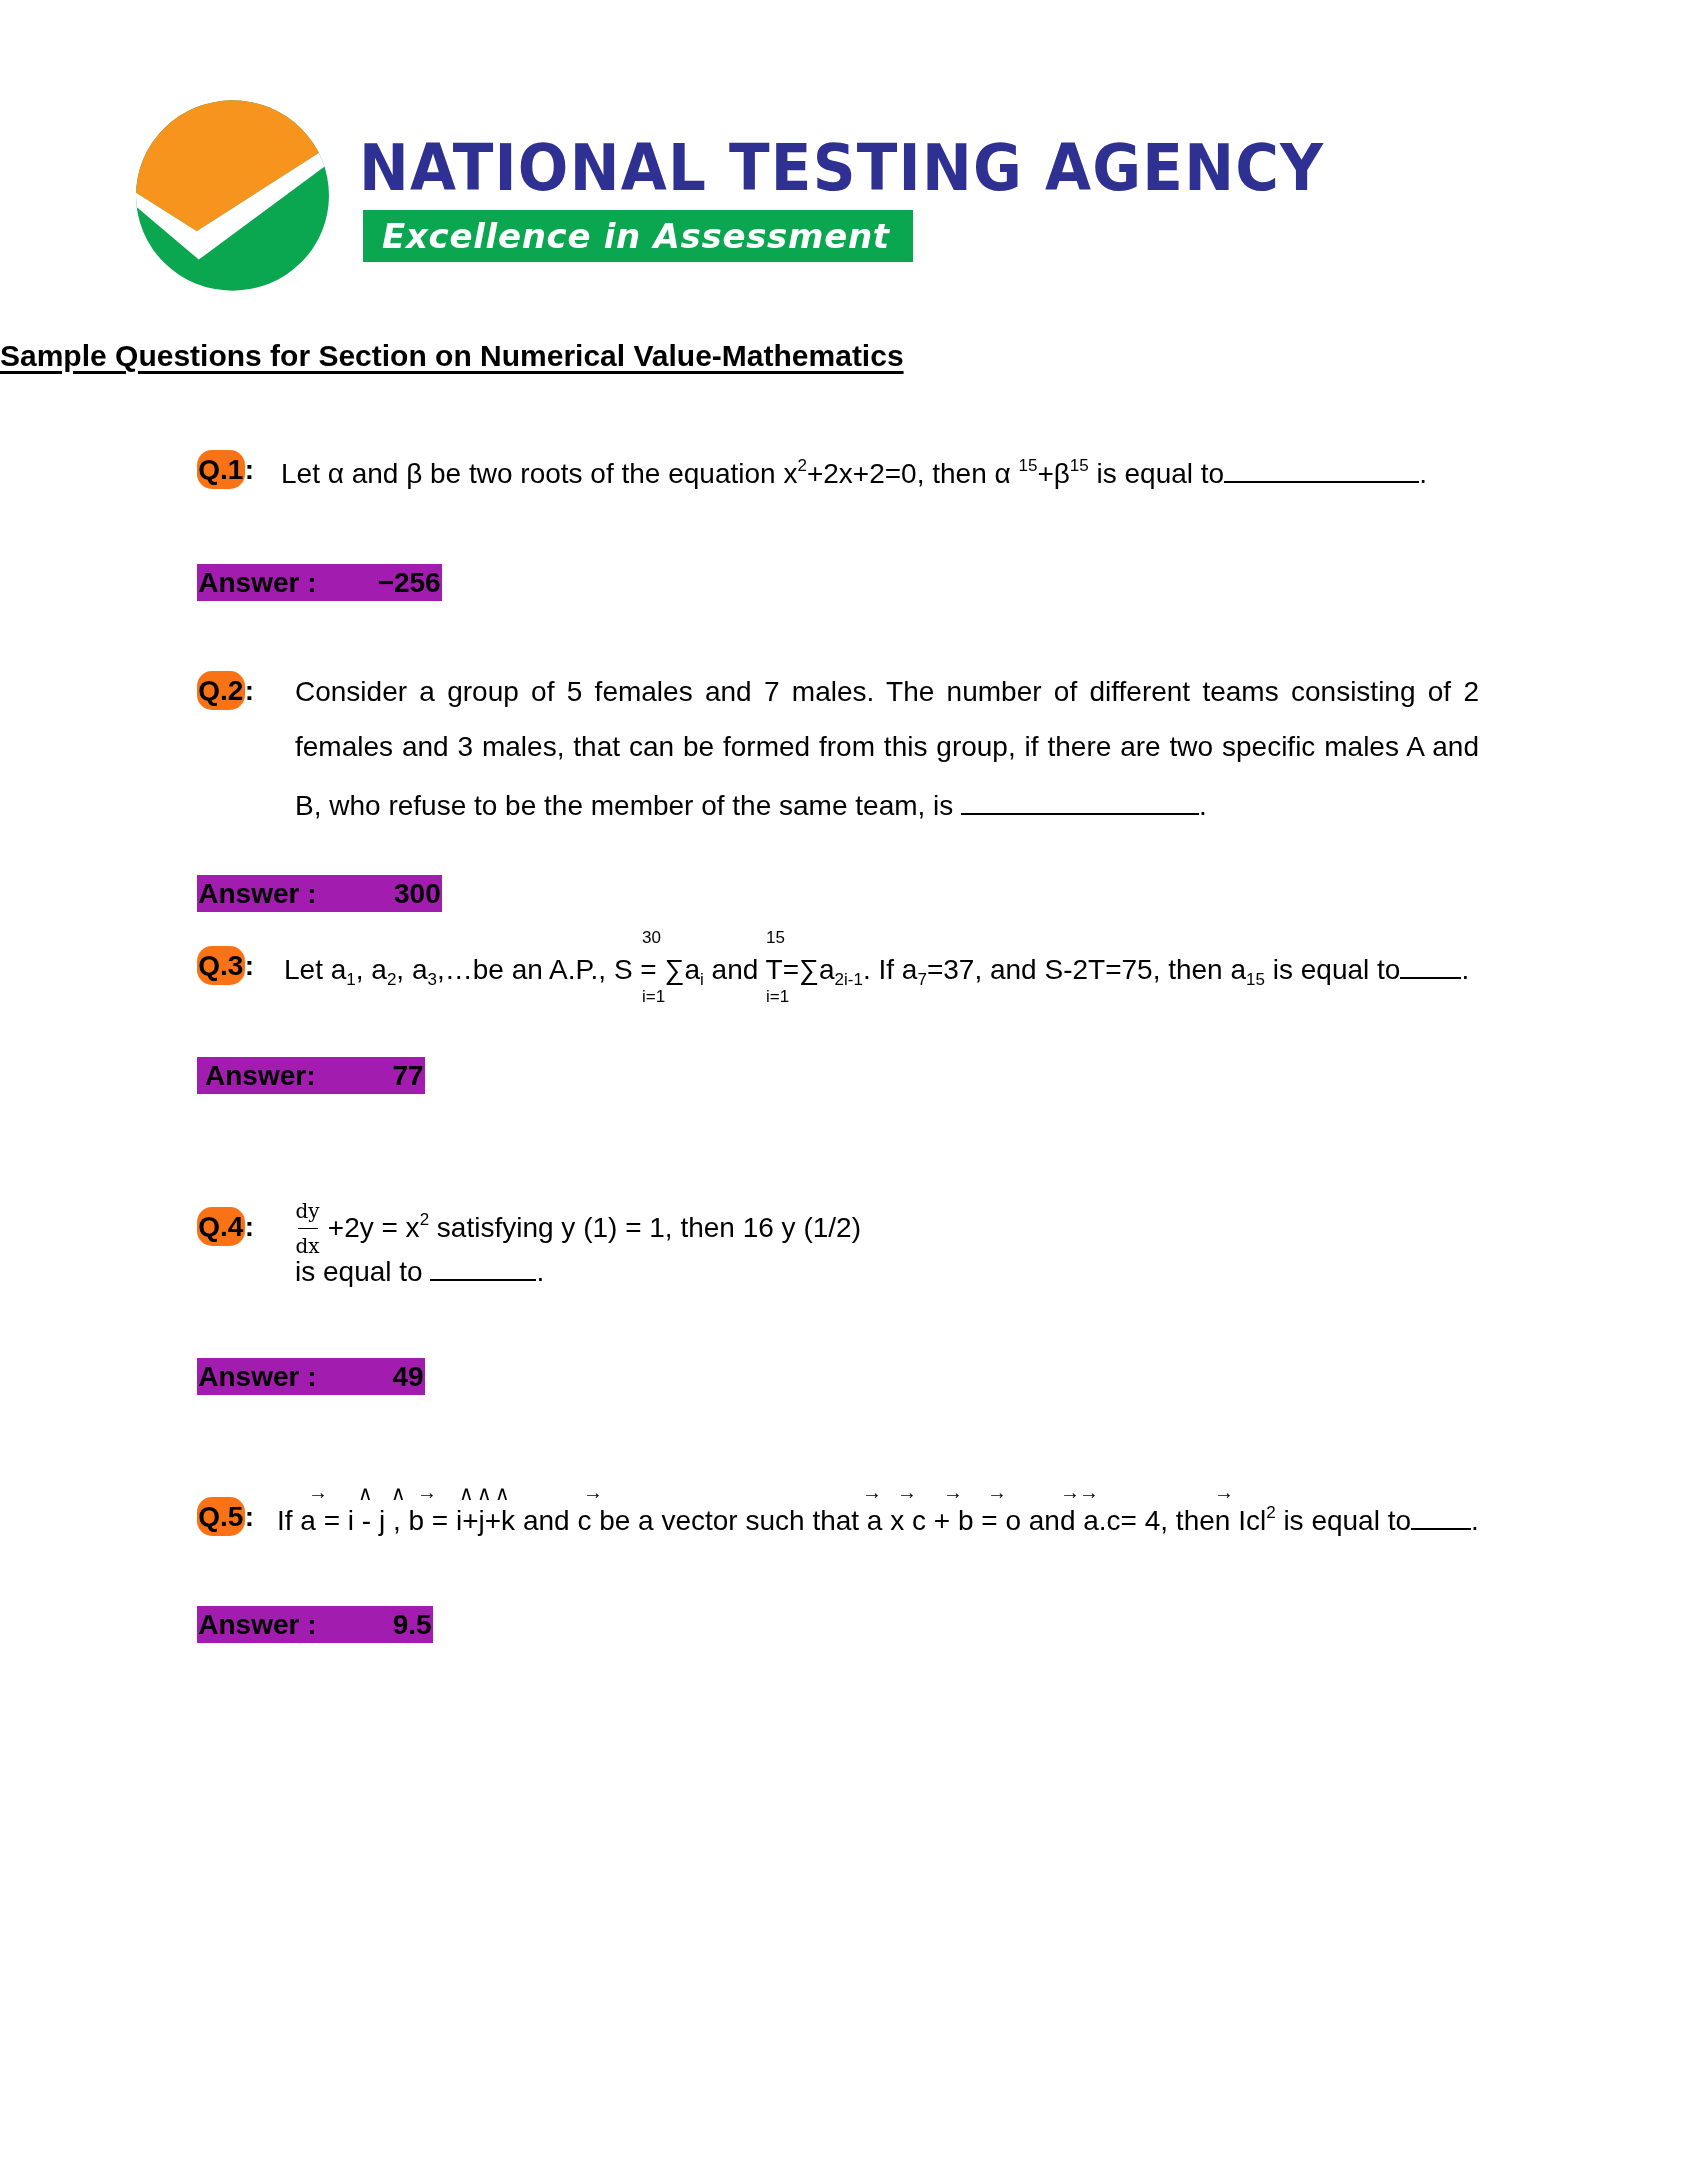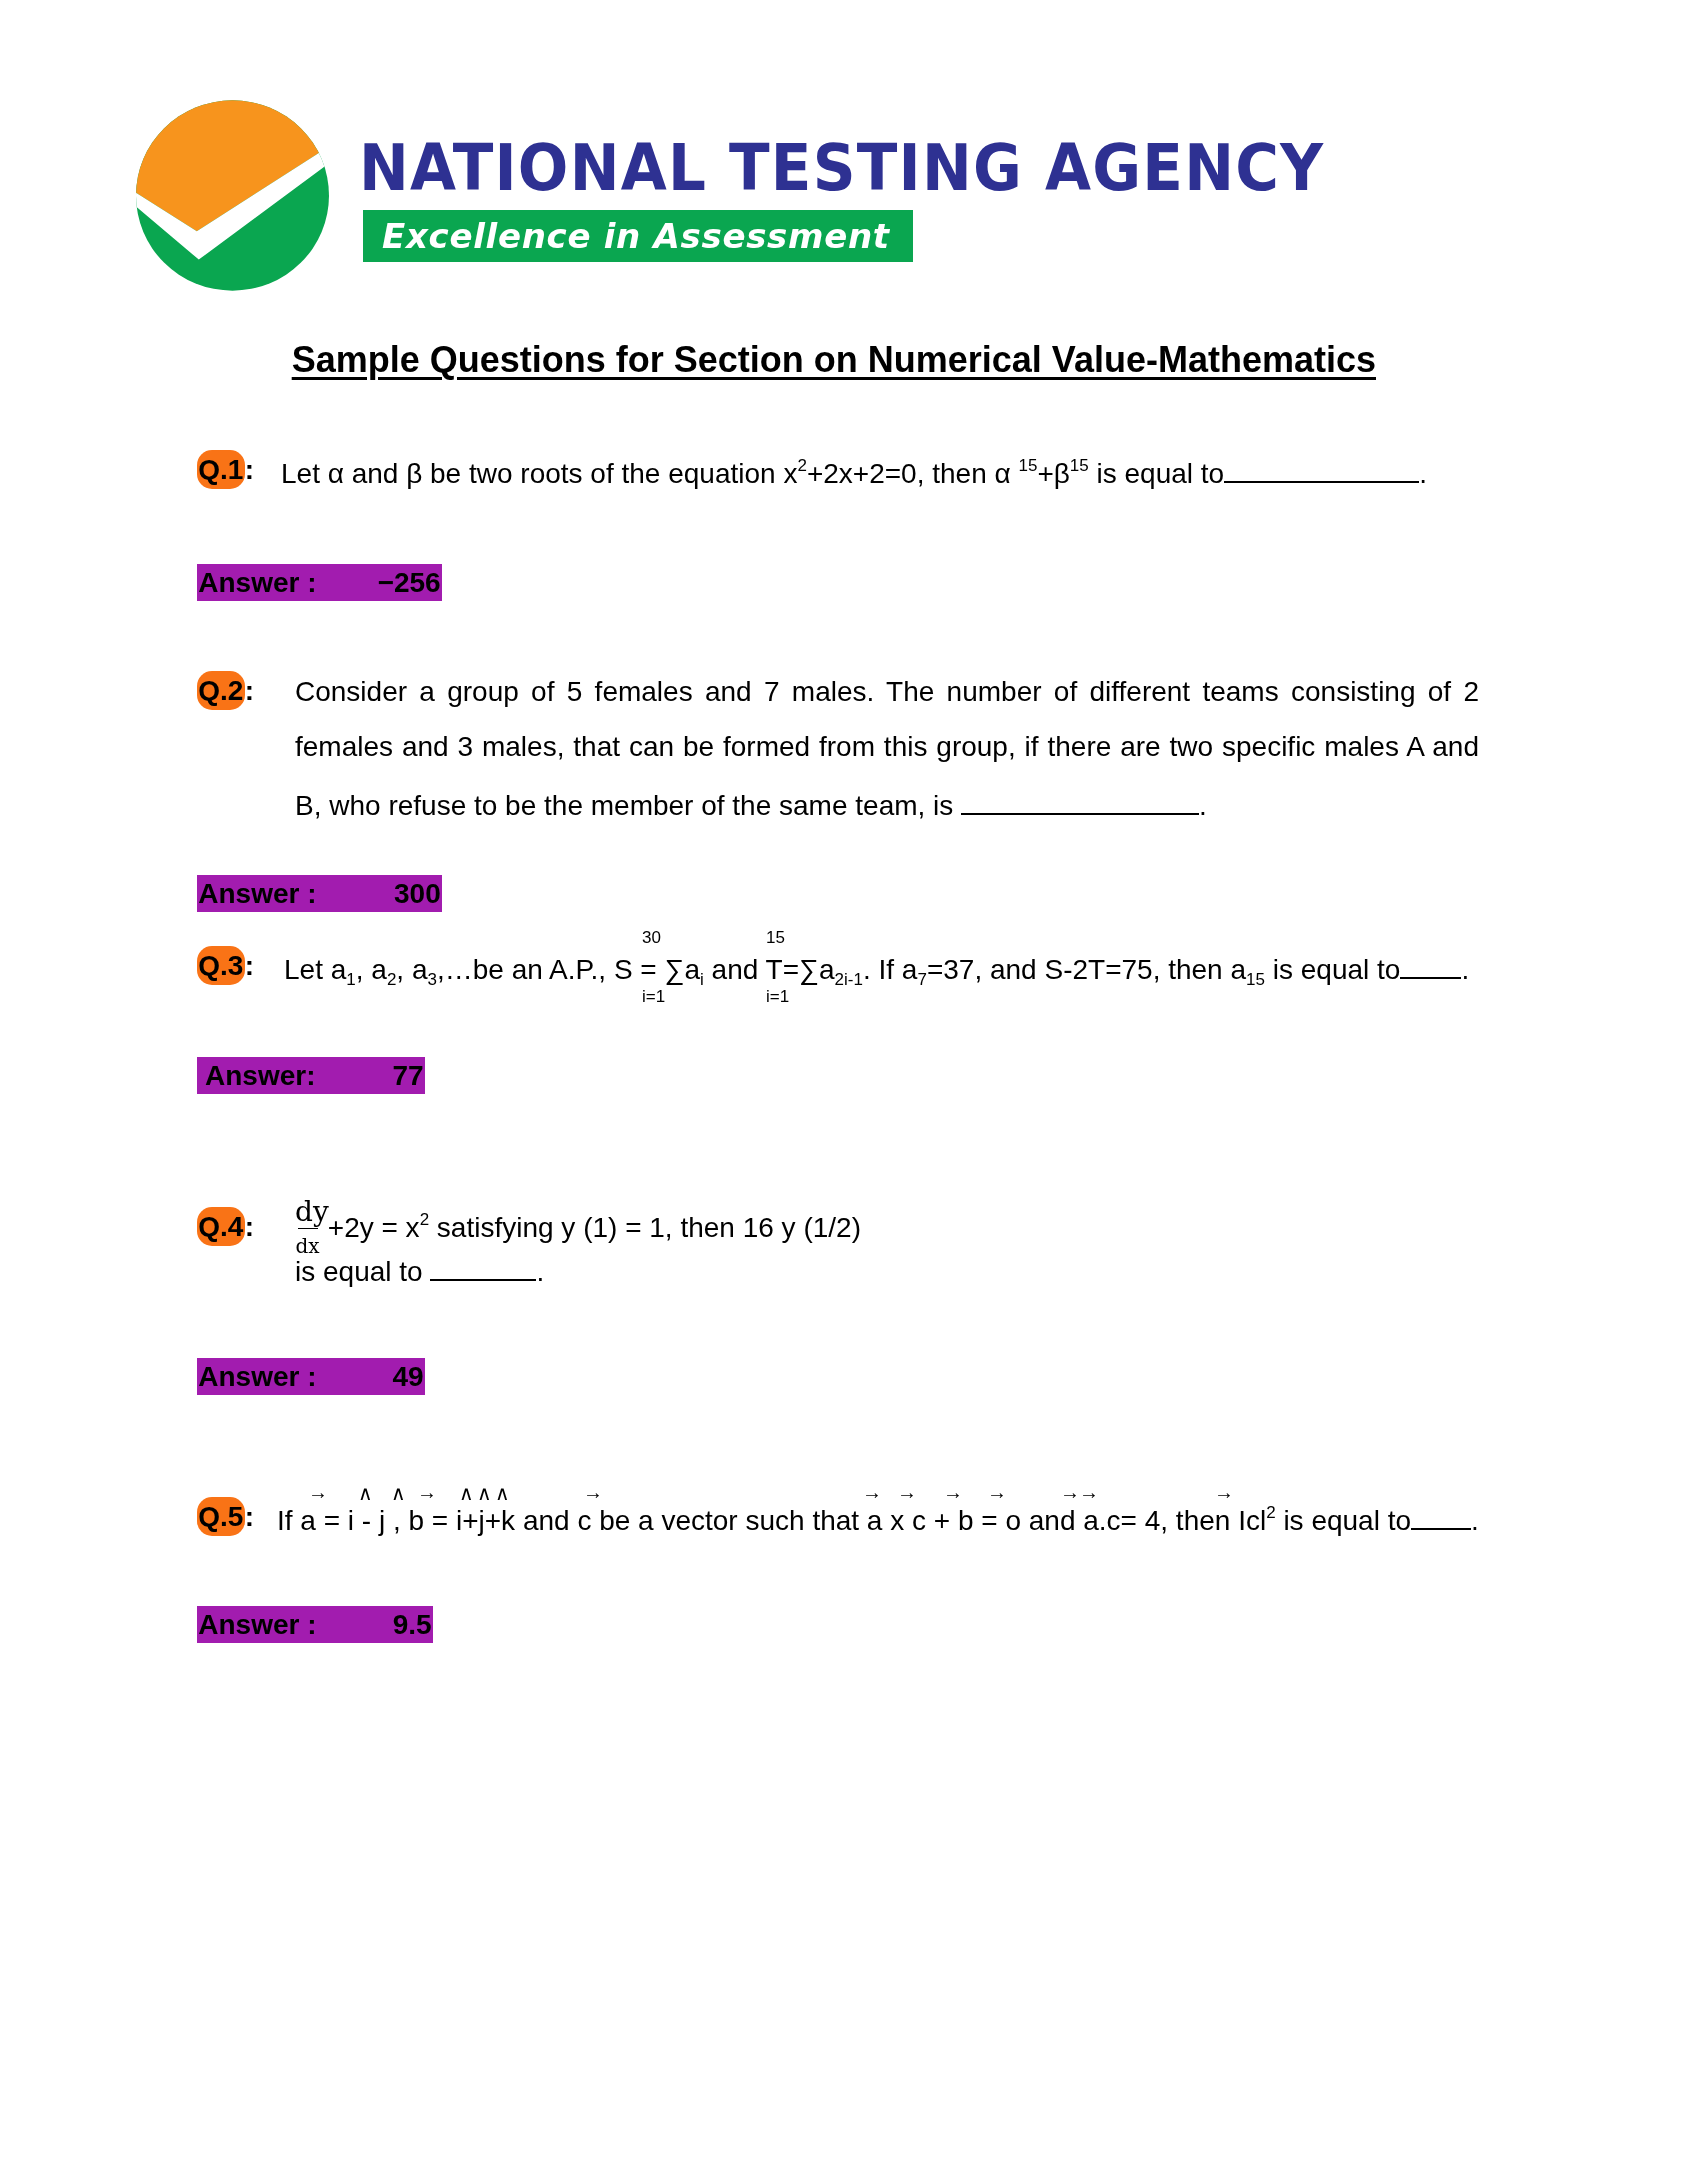--- a/index.html
+++ b/index.html
@@ -10,40 +10,40 @@
     
     .logo-mark { left: 134px; top: 99px; width: 197px; height: 193px; }
     .logo-name { left: 359px; top: 132px; font-family: "DejaVu Sans", sans-serif; font-weight: bold;
                  font-size: 64px; letter-spacing: 1.3px; color: #2e3192; white-space: nowrap;
                  transform: scaleX(0.93); transform-origin: left top; line-height: 73px; }
     .logo-tag-box { left: 363px; top: 210px; width: 550px; height: 52px; background: #0aa650; }
     .logo-tag { left: 382px; top: 213px; font-family: "DejaVu Sans", sans-serif; font-weight: bold; font-style: italic;
                 font-size: 34px; color: #ffffff; white-space: nowrap; line-height: 46px; letter-spacing: 0.7px; }
 
     
-    .doc-title { left: 0; width: 1376px; top: 339px; text-align: right; font-weight: bold;
-                 font-size: 36px; text-decoration: underline; text-decoration-thickness: 2.6px;
+    .doc-title { left: 0; width: 1376px; top: 339px; text-align: left; font-weight: bold;
+                 font-size: 30px; text-decoration: underline; text-decoration-thickness: 2.6px;
                  text-underline-offset: 5.3px; white-space: nowrap; }
 
     .q-label { font-weight: bold; font-size: 28px; white-space: nowrap; }
     .q-label .hl { background: #f97316; padding: 4px 1.3px; border-radius: 15px; }
     .q-text { font-size: 28px; white-space: nowrap; line-height: 33px; }
     .blank { display: inline-block; border-bottom: 2px solid #000; height: 26.5px; vertical-align: baseline; }
 
     .answer { background: #a21caf; height: 37px; font-weight: bold; font-size: 28px; line-height: 37px; white-space: nowrap; }
     .answer .a-label { position: absolute; left: 1.3px; }
     .answer .a-val { position: absolute; right: 1.3px; }
 
     sup { font-size: 17px; vertical-align: 12px; line-height: 0; }
     sub { font-size: 17px; vertical-align: -6.6px; line-height: 0; }
 
     .limit { font-size: 17px; color: #000; white-space: nowrap; }
     .accent { font-size: 20px; white-space: nowrap; }
     .frac { display: inline-block; position: relative; width: 25px; height: 33px; vertical-align: middle; }
-    .frac .num { position: absolute; top: -18.5px; left: 0; width: 25px; text-align: center; font-family: "DejaVu Serif", serif; font-size: 28px; }
+    .frac .num { position: absolute; top: -18.5px; left: 0; width: 25px; text-align: center; font-family: "DejaVu Serif", serif; font-size: 20px; }
     .frac .bar { position: absolute; top: 14.6px; left: 2.6px; width: 20px; border-top: 1.3px solid #000; }
     .frac .den { position: absolute; top: 17px; left: 0; width: 25px; text-align: center; font-family: "DejaVu Serif", serif; font-size: 20px; }
   </style>
 </head>
 <body>
 
 <div class="abs logo-mark">
   <svg width="197" height="193" viewBox="0 0 298 292">
     <defs>
         <clipPath id="c">

